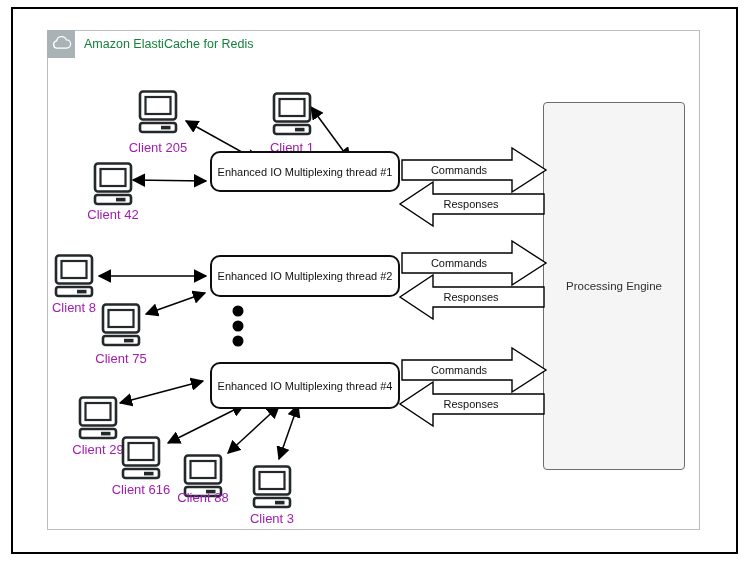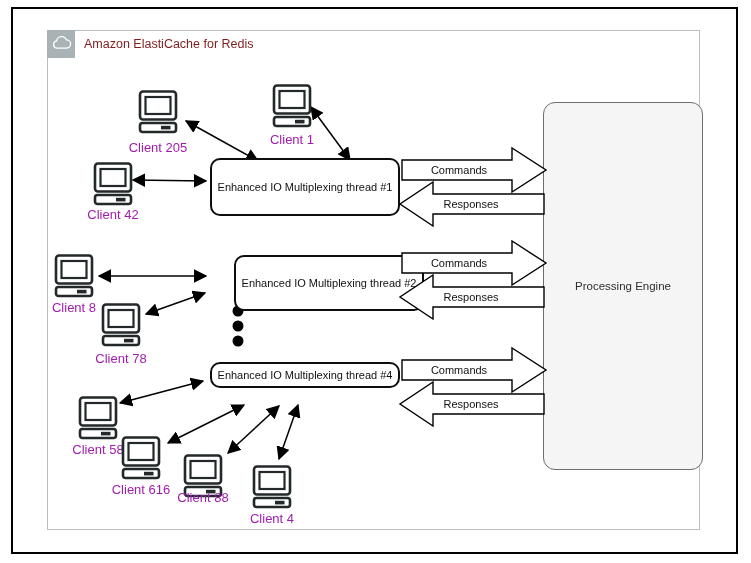--- a/index.html
+++ b/index.html
@@ -1,23 +1,23 @@
 <!DOCTYPE html>
 <html><head>
 <meta charset="utf-8">
 <style>
   html,body{margin:0;padding:0;background:#ffffff;}
   body{width:751px;height:563px;position:relative;font-family:"Liberation Sans",sans-serif;overflow:hidden;}
   .frame{position:absolute;left:11px;top:7px;width:727px;height:547px;border:2px solid #000;background:#fff;box-sizing:border-box;}
   .container{position:absolute;left:47px;top:30px;width:653px;height:500px;border:1px solid #b9bec0;background:#fff;box-sizing:border-box;}
   .hdr-icon{position:absolute;left:47px;top:30px;width:28px;height:28px;background:#a9b2b5;display:flex;align-items:center;justify-content:center;box-sizing:border-box;}
-  .hdr-title{position:absolute;left:84px;top:30px;height:28px;line-height:28px;font-size:12.5px;color:#7f1d1d;white-space:nowrap;}
+  .hdr-title{position:absolute;left:84px;top:30px;height:28px;line-height:28px;font-size:12.5px;color:#15803d;white-space:nowrap;}
   .thread-box{position:absolute;width:190px;border:2.5px solid #0e0e0e;border-radius:10px;background:#fff;display:flex;align-items:center;justify-content:center;box-sizing:border-box;z-index:3;}
   .thread-box span{font-size:11px;color:#111;text-align:center;}
-  .engine{position:absolute;left:543px;top:102px;width:160px;height:368px;background:#f5f5f5;border:1px solid #6d6d6d;border-radius:12px;display:flex;align-items:center;justify-content:center;box-sizing:border-box;z-index:1;}
+  .engine{position:absolute;left:543px;top:102px;width:142px;height:368px;background:#f5f5f5;border:1px solid #6d6d6d;border-radius:4px;display:flex;align-items:center;justify-content:center;box-sizing:border-box;z-index:1;}
   .engine span{font-size:11.5px;color:#2e2e2e;}
   .client{position:absolute;width:40px;z-index:2;}
   .client .lbl{position:absolute;left:50%;transform:translateX(-50%);white-space:nowrap;font-size:13px;color:#a21caf;}
   .overlay{position:absolute;left:0;top:0;width:751px;height:563px;z-index:2;pointer-events:none;}
   .arrowpair{position:absolute;width:152px;height:88px;z-index:4;}
   .arrowpair text{font-size:11px;fill:#111;}
 </style>
 </head>
 <body>
 
@@ -52,27 +52,27 @@
     <circle cx="238" cy="311" r="5.5"></circle>
     <circle cx="238" cy="326" r="5.5"></circle>
     <circle cx="238" cy="341" r="5.5"></circle>
   </g>
 </svg>
 
 <div class="engine">
   <span>Processing Engine</span>
 </div>
 
-<div class="thread-box" style="left:210px;top:158px;height:58px;">
+<div class="thread-box" style="left:210px;top:151px;height:41px;">
   <span>Enhanced IO Multiplexing thread #1</span>
 </div>
-<div class="thread-box" style="left:210px;top:255px;height:56px;margin-left:24px;">
+<div class="thread-box" style="left:210px;top:255px;height:42px;">
   <span>Enhanced IO Multiplexing thread #2</span>
 </div>
-<div class="thread-box" style="left:210px;top:362px;height:26px;justify-content:center;">
+<div class="thread-box" style="left:210px;top:362px;height:47px;justify-content:center;">
   <span>Enhanced IO Multiplexing thread #4</span>
 </div>
 
 <svg class="arrowpair" style="left:397px;top:146px;" viewBox="0 0 152 88">
   <polygon points="5,14 115,14 115,2 149,24 115,46 115,34 5,34" fill="#fff" stroke="#000" stroke-width="1.4"></polygon>
   <polygon points="147,48 36,48 36,36 3,58 36,80 36,68 147,68" fill="#fff" stroke="#000" stroke-width="1.4"></polygon>
   <text x="62" y="28" text-anchor="middle">Commands</text>
   <text x="74" y="62" text-anchor="middle">Responses</text>
 </svg>
 <svg class="arrowpair" style="left:397px;top:239px;" viewBox="0 0 152 88">
@@ -90,21 +90,21 @@
 
 <div class="client" style="left:138px;top:90px;">
   <svg width="40" height="44" viewBox="0 0 40 44">
       <rect x="2" y="1.5" width="36" height="28" rx="3" fill="none" stroke="#23282a" stroke-width="2.6"></rect>
       <rect x="7.5" y="7" width="25" height="17" fill="none" stroke="#23282a" stroke-width="2.2"></rect>
       <rect x="2" y="33" width="36" height="9" rx="2.5" fill="none" stroke="#23282a" stroke-width="2.6"></rect>
       <rect x="23" y="35.8" width="9.5" height="3.6" fill="#23282a"></rect>
     </svg>
   <span class="lbl" style="top:50px;">Client 205</span>
 </div>
-<div class="client" style="left:272px;top:84px;">
+<div class="client" style="left:272px;top:92px;">
   <svg width="40" height="44" viewBox="0 0 40 44">
       <rect x="2" y="1.5" width="36" height="28" rx="3" fill="none" stroke="#23282a" stroke-width="2.6"></rect>
       <rect x="7.5" y="7" width="25" height="17" fill="none" stroke="#23282a" stroke-width="2.2"></rect>
       <rect x="2" y="33" width="36" height="9" rx="2.5" fill="none" stroke="#23282a" stroke-width="2.6"></rect>
       <rect x="23" y="35.8" width="9.5" height="3.6" fill="#23282a"></rect>
     </svg>
   <span class="lbl" style="top:48px;">Client 1</span>
 </div>
 <div class="client" style="left:93px;top:162px;">
   <svg width="40" height="44" viewBox="0 0 40 44">
@@ -124,30 +124,30 @@
     </svg>
   <span class="lbl" style="top:46px;text-align:center;">Client 8</span>
 </div>
 <div class="client" style="left:101px;top:303px;">
   <svg width="40" height="44" viewBox="0 0 40 44">
       <rect x="2" y="1.5" width="36" height="28" rx="3" fill="none" stroke="#23282a" stroke-width="2.6"></rect>
       <rect x="7.5" y="7" width="25" height="17" fill="none" stroke="#23282a" stroke-width="2.2"></rect>
       <rect x="2" y="33" width="36" height="9" rx="2.5" fill="none" stroke="#23282a" stroke-width="2.6"></rect>
       <rect x="23" y="35.8" width="9.5" height="3.6" fill="#23282a"></rect>
     </svg>
-  <span class="lbl" style="top:48px;">Client 78</span>
+  <span class="lbl" style="top:48px;">Client 75</span>
 </div>
 <div class="client" style="left:78px;top:396px;">
   <svg width="40" height="44" viewBox="0 0 40 44">
       <rect x="2" y="1.5" width="36" height="28" rx="3" fill="none" stroke="#23282a" stroke-width="2.6"></rect>
       <rect x="7.5" y="7" width="25" height="17" fill="none" stroke="#23282a" stroke-width="2.2"></rect>
       <rect x="2" y="33" width="36" height="9" rx="2.5" fill="none" stroke="#23282a" stroke-width="2.6"></rect>
       <rect x="23" y="35.8" width="9.5" height="3.6" fill="#23282a"></rect>
     </svg>
-  <span class="lbl" style="top:46px;">Client 58</span>
+  <span class="lbl" style="top:46px;">Client 29</span>
 </div>
 <div class="client" style="left:121px;top:436px;">
   <svg width="40" height="44" viewBox="0 0 40 44">
       <rect x="2" y="1.5" width="36" height="28" rx="3" fill="none" stroke="#23282a" stroke-width="2.6"></rect>
       <rect x="7.5" y="7" width="25" height="17" fill="none" stroke="#23282a" stroke-width="2.2"></rect>
       <rect x="2" y="33" width="36" height="9" rx="2.5" fill="none" stroke="#23282a" stroke-width="2.6"></rect>
       <rect x="23" y="35.8" width="9.5" height="3.6" fill="#23282a"></rect>
     </svg>
   <span class="lbl" style="top:46px;">Client 616</span>
 </div>
@@ -160,14 +160,14 @@
     </svg>
   <span class="lbl" style="top:36px;">Client 88</span>
 </div>
 <div class="client" style="left:252px;top:465px;">
   <svg width="40" height="44" viewBox="0 0 40 44">
       <rect x="2" y="1.5" width="36" height="28" rx="3" fill="none" stroke="#23282a" stroke-width="2.6"></rect>
       <rect x="7.5" y="7" width="25" height="17" fill="none" stroke="#23282a" stroke-width="2.2"></rect>
       <rect x="2" y="33" width="36" height="9" rx="2.5" fill="none" stroke="#23282a" stroke-width="2.6"></rect>
       <rect x="23" y="35.8" width="9.5" height="3.6" fill="#23282a"></rect>
     </svg>
-  <span class="lbl" style="top:46px;">Client 4</span>
+  <span class="lbl" style="top:46px;">Client 3</span>
 </div>
 
 </body></html>

